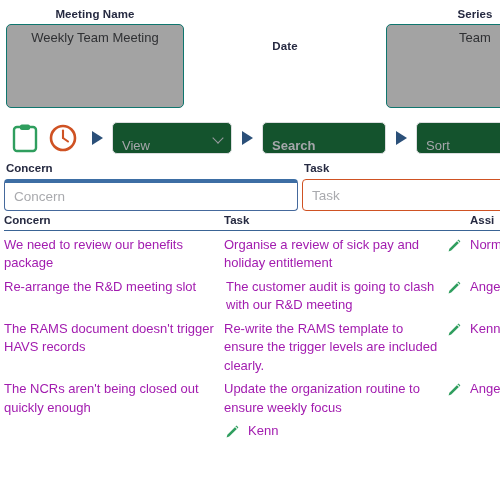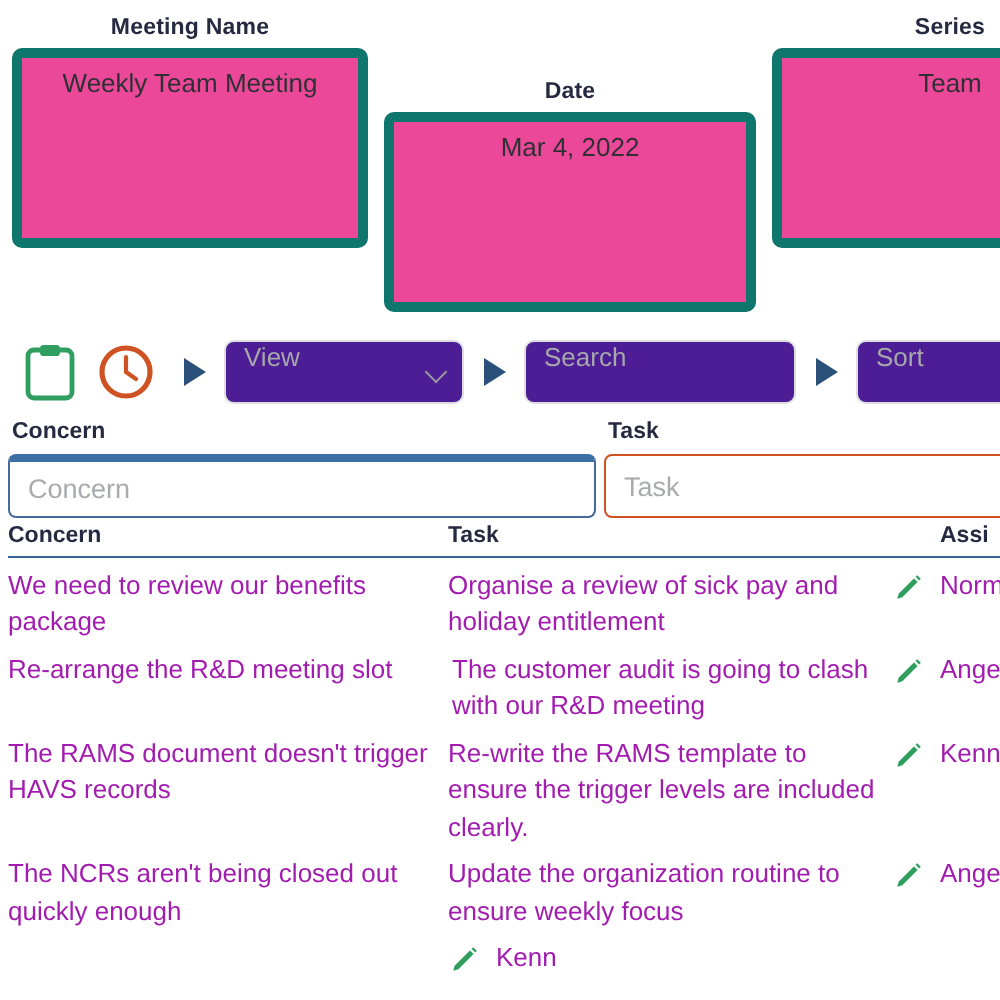--- a/index.html
+++ b/index.html
@@ -41,26 +41,26 @@
 
   .card-label {
     text-align: center;
     font-size: 11.5px;
     font-weight: 700;
     color: #262a41;
     padding: 8px 0 4px;
     letter-spacing: 0.1px;
   }
   .card-box {
-    border: 5px solid #0f766e;
+    border: 1px solid #0f766e;
     border-radius: 5px;
-    height: 100px;
+    height: 84px;
     box-sizing: border-box;
     padding-top: 5px;
-    background: #ec4899;
+    background: #a3a3a3;
   }
   .card-value {
     text-align: center;
     font-size: 13px;
     color: #2f3033;
   }
 
   
   .toolbar {
     display: flex;
@@ -90,30 +90,30 @@
     border-top: 7px solid transparent;
     border-bottom: 7px solid transparent;
     border-left: 11px solid #2b5079;
   }
   .field {
     flex: 0 0 auto;
     height: 32px;
     box-sizing: border-box;
     border: 1px solid #dcdde0;
     border-radius: 5px;
-    background: #4c1d95;
-    display: flex;
-    align-items: flex-start;
+    background: #14532d;
+    display: flex;
+    align-items: flex-end;
     padding: 0 9px;
     font-size: 13px;
     color: #a6a7ab;
     position: relative;
   }
   .field.view   { width: 120px; }
-  .field.search { width: 136px; }
+  .field.search { width: 124px; font-weight: bold; }
   .field.sort   { width: 120px; }
   .chev {
     position: absolute;
     right: 9px;
     top: 11px;
     width: 7px; height: 7px;
     border-right: 1.4px solid #9a9ba0;
     border-bottom: 1.4px solid #9a9ba0;
     transform: rotate(45deg);
   }
@@ -205,23 +205,20 @@
 
     <div class="card-col meeting">
       <div class="card-label">Meeting Name</div>
       <div class="card-box">
         <div class="card-value">Weekly Team Meeting</div>
       </div>
     </div>
 
     <div class="card-col date">
       <div class="card-label">Date</div>
-      <div class="card-box">
-        <div class="card-value">Mar 4, 2022</div>
-      </div>
     </div>
 
     <div class="card-col series">
       <div class="card-label">Series</div>
       <div class="card-box">
         <div class="card-value">Team</div>
       </div>
     </div>
 
   </div>

